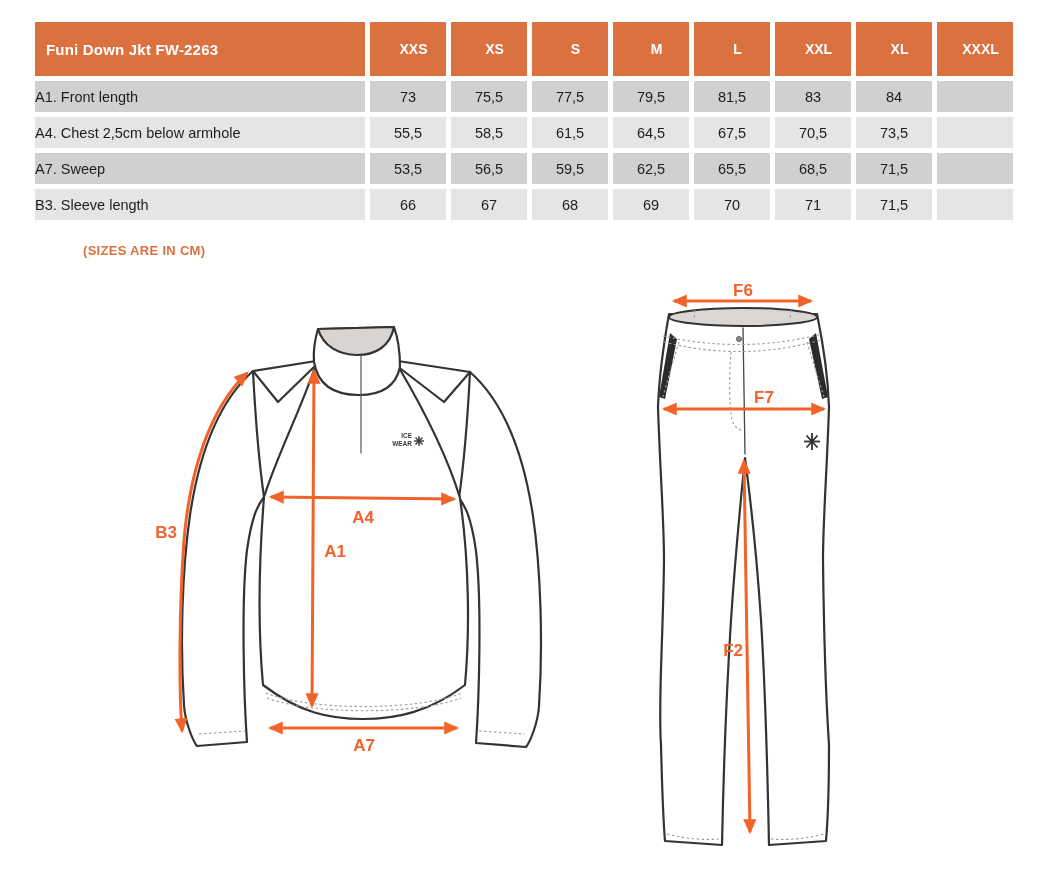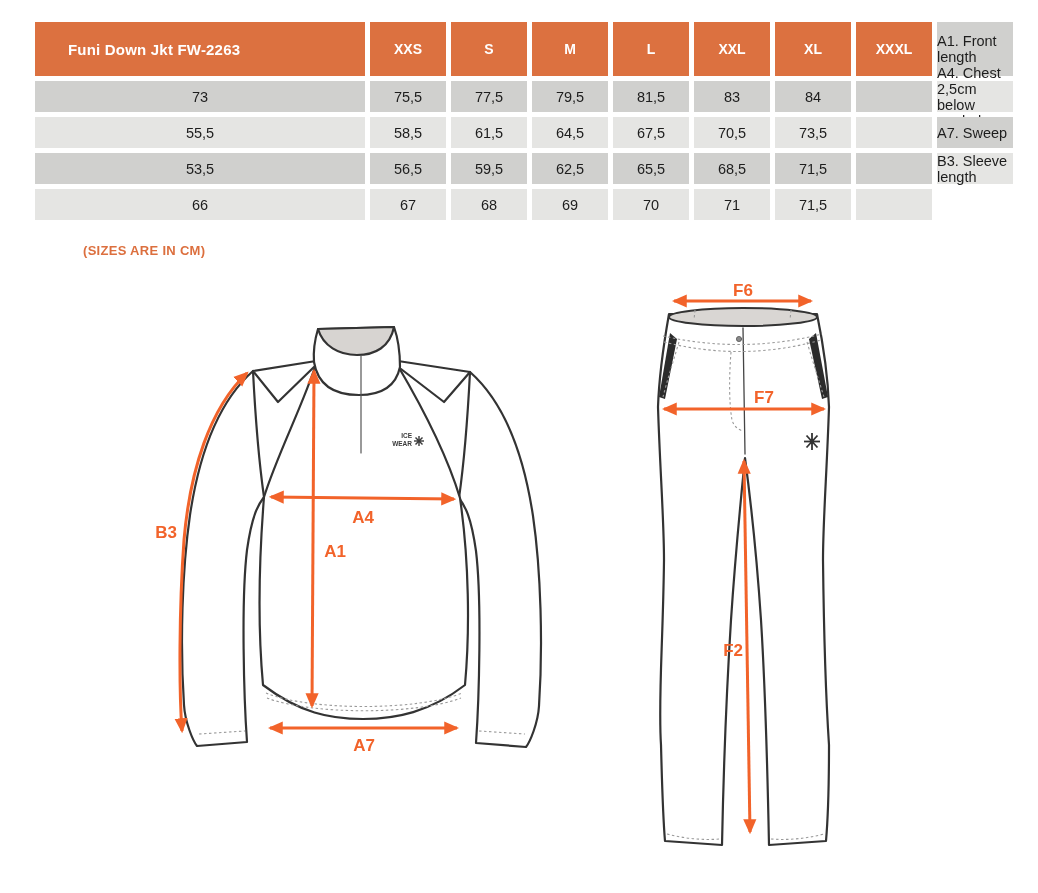--- a/index.html
+++ b/index.html
@@ -7,22 +7,22 @@
     position:relative;width:1038px;height:893px;background:#ffffff;overflow:hidden;
     font-family:"Liberation Sans", sans-serif;
   }
   
   .size-table{
     position:absolute;left:35px;top:22px;width:978px;
     display:grid;grid-template-columns:330px repeat(8,76px);
     grid-template-rows:54px repeat(4,31px);gap:5px;
   }
   .cell{display:flex;align-items:center;justify-content:center;}
-  .th{background:#DC7140;color:#ffffff;font-weight:bold;font-size:14px;}
-  .th-label{justify-content:flex-start;padding-left:33px;font-size:15px;letter-spacing:.2px;}
+  .th{background:#DC7140;color:#ffffff;font-weight:bold;font-size:14px;padding-left:11px;}
+  .th-label{justify-content:flex-start;font-size:15px;letter-spacing:.2px;}
   .row-a{background:#D0D0CE;}
   .row-b{background:#E5E5E3;}
   .lbl{justify-content:flex-start;font-size:14.5px;color:#1d1d1d;}
   .val{font-size:14.5px;color:#1d1d1d;}
   
   .sizes-note{
     position:absolute;left:83px;top:243px;color:#DC6F3E;
     font-size:13px;font-weight:bold;letter-spacing:.3px;
   }
   
@@ -31,20 +31,21 @@
   .logo-txt{font-family:"Liberation Sans",sans-serif;font-weight:bold;fill:#3a3a3a;}
 </style>
 </head>
 <body>
 
 <div class="page">
 
   <div class="size-table">
     <div class="cell th th-label">Funi Down Jkt FW-2263</div>
     <div class="cell th">XXS</div>
+    <div class="cell th">XS</div>
     <div class="cell th">S</div>
     <div class="cell th">M</div>
     <div class="cell th">L</div>
     <div class="cell th">XXL</div>
     <div class="cell th">XL</div>
     <div class="cell th">XXXL</div>
 
     <div class="cell row-a lbl">A1. Front length</div>
     <div class="cell row-a val">73</div>
     <div class="cell row-a val">75,5</div>

